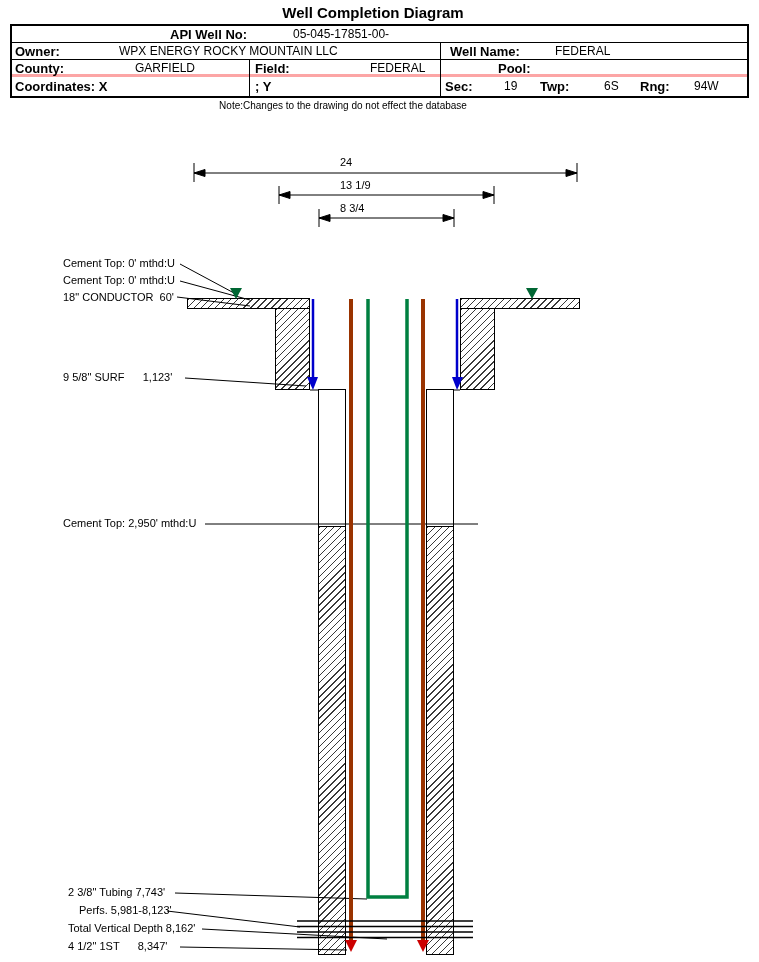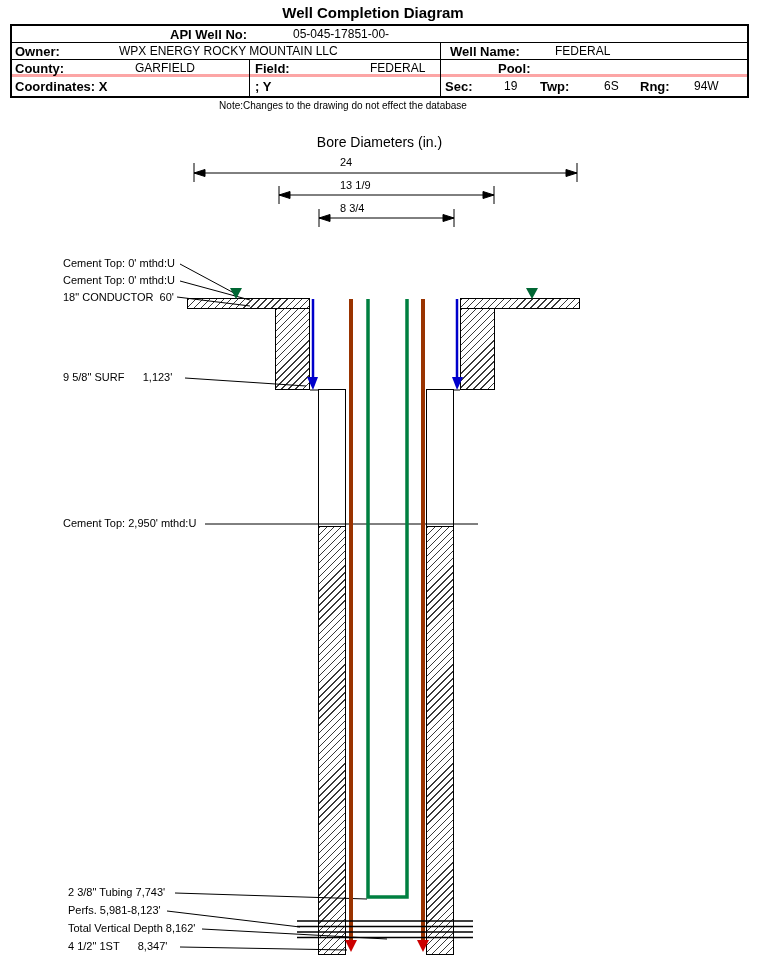--- a/index.html
+++ b/index.html
@@ -61,41 +61,40 @@
       <span class="cell" style="left:592px">6S</span>
       <span class="cell lbl" style="left:628px">Rng:</span>
       <span class="cell" style="left:682px">94W</span>
     </div>
     <div class="vdiv" style="left:237px; top:34px; height:36px;"></div>
     <div class="vdiv" style="left:428px; top:17px; height:53px;"></div>
   </div>
 
   <div class="abs note">Note:Changes to the drawing do not effect the database</div>
 
-  <div class="abs bore-title">Bore Diameters (in.)</div>
   <div class="abs dim-label" style="left:340px; top:156px;">24</div>
   <div class="abs dim-label" style="left:340px; top:179px;">13 1/9</div>
   <div class="abs dim-label" style="left:340px; top:202px;">8 3/4</div>
 
   <div class="abs hatch" style="left:187px; top:298px; width:123px; height:11px;"></div>
   <div class="abs hatch" style="left:460px; top:298px; width:120px; height:11px;"></div>
   <div class="abs hatch" style="left:275px; top:308px; width:35px; height:82px;"></div>
   <div class="abs hatch" style="left:460px; top:308px; width:35px; height:82px;"></div>
   <div class="abs wall-white" style="left:318px; top:389px; width:28px; height:138px;"></div>
   <div class="abs wall-white" style="left:426px; top:389px; width:28px; height:138px;"></div>
   <div class="abs hatch" style="left:318px; top:526px; width:28px; height:429px;"></div>
   <div class="abs hatch" style="left:426px; top:526px; width:28px; height:429px;"></div>
 
   <div class="abs ann" style="left:63px; top:257px;">Cement Top: 0' mthd:U</div>
   <div class="abs ann" style="left:63px; top:274px;">Cement Top: 0' mthd:U</div>
   <div class="abs ann" style="left:63px; top:291px;">18" CONDUCTOR  60'</div>
   <div class="abs ann" style="left:63px; top:371px;">9 5/8" SURF      1,123'</div>
   <div class="abs ann" style="left:63px; top:517px;">Cement Top: 2,950' mthd:U</div>
   <div class="abs ann" style="left:68px; top:886px;">2 3/8" Tubing 7,743'</div>
-  <div class="abs ann" style="left:68px; top:904px;">Perfs. 5,981-8,123'</div>
+  <div class="abs ann" style="left:79px; top:904px;">Perfs. 5,981-8,123'</div>
   <div class="abs ann" style="left:68px; top:922px;">Total Vertical Depth 8,162'</div>
   <div class="abs ann" style="left:68px; top:940px;">4 1/2" 1ST      8,347'</div>
 
   <svg class="overlay" width="759" height="962" viewBox="0 0 759 962">
 
     <g stroke="#000" stroke-width="1" fill="#000">
       <line x1="194" y1="173" x2="577" y2="173"></line>
       <line x1="194" y1="163" x2="194" y2="182"></line>
       <line x1="577" y1="163" x2="577" y2="182"></line>
       <polygon points="194,173 205,169.5 205,176.5"></polygon>

